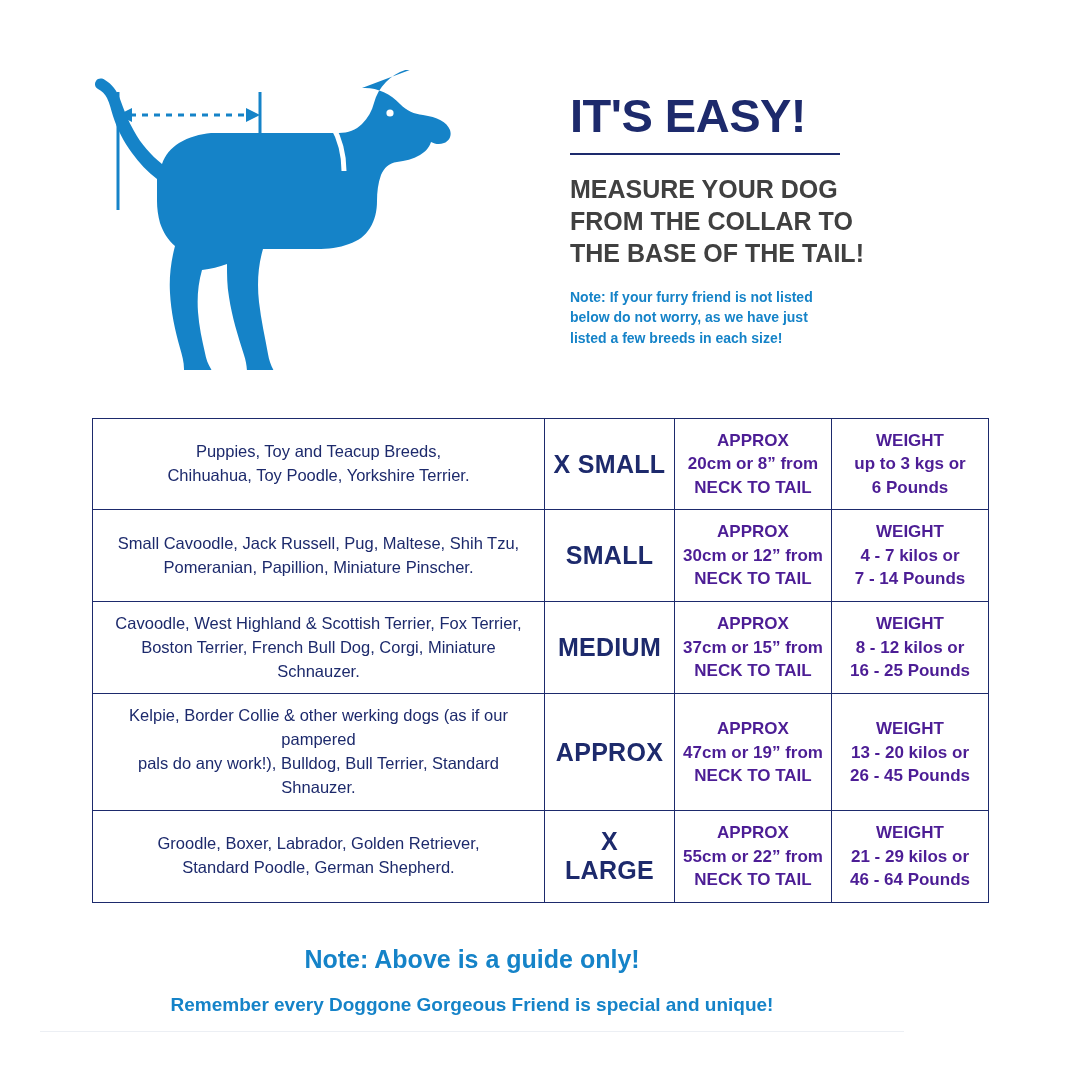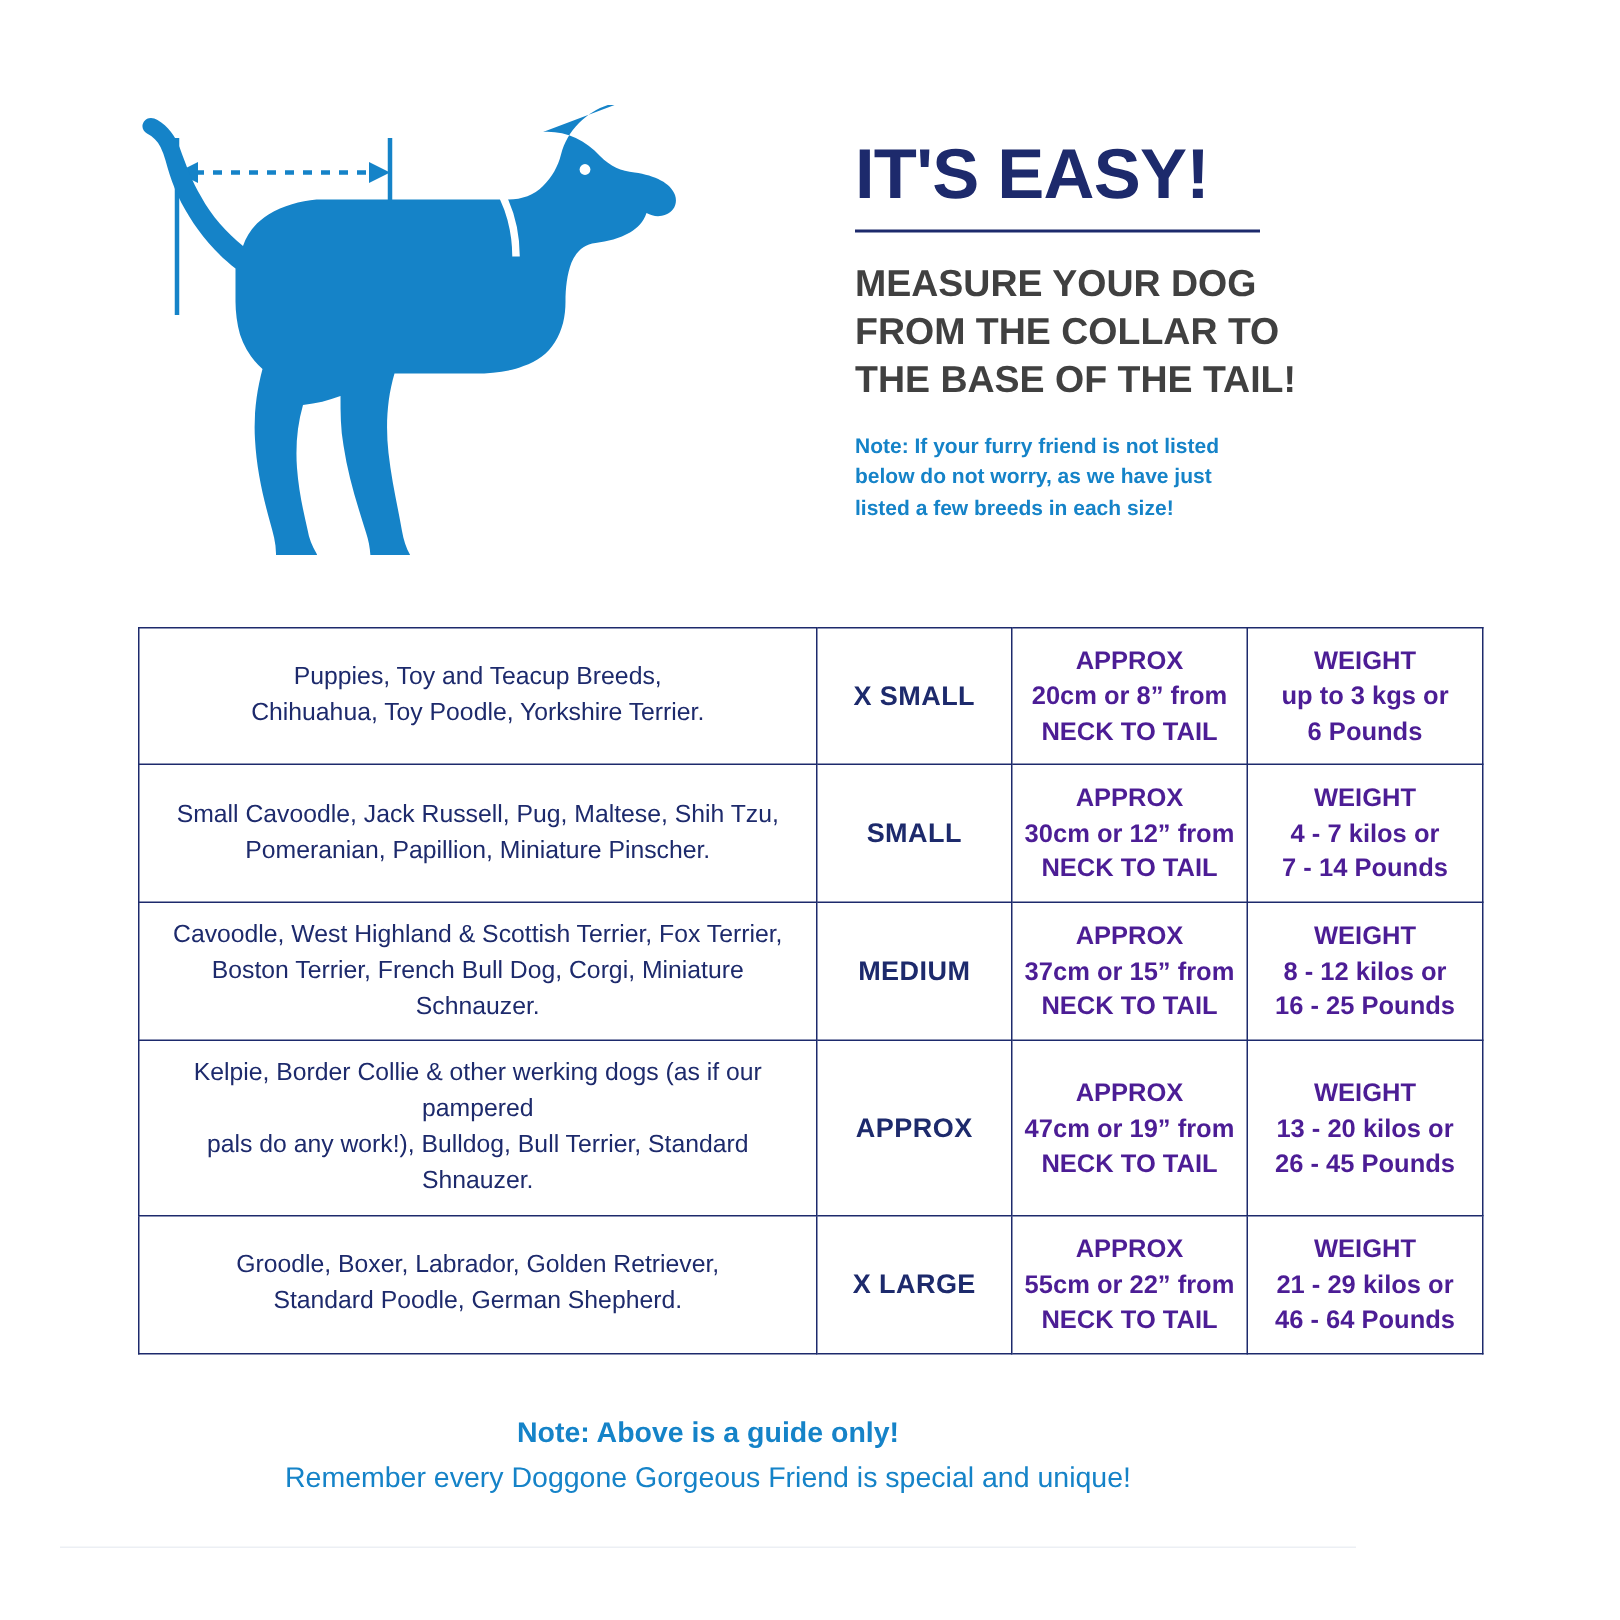--- a/index.html
+++ b/index.html
@@ -93,46 +93,46 @@
 
   .breeds {
     font-size: 16.5px;
     line-height: 1.45;
     color: #1d2a6c;
     font-weight: normal;
     padding-left: 14px;
     padding-right: 14px;
   }
   .size {
-    font-size: 18px;
+    font-size: 25px;
     font-weight: bold;
     color: #1d2a6c;
     letter-spacing: 0.3px;
   }
   .measure, .weight {
     font-size: 17px;
     font-weight: bold;
     line-height: 1.38;
     color: #4c1d95;
   }
 
   
   .footer {
     text-align: center;
     margin-top: 42px;
     color: #1583c8;
   }
   .footer .f1 {
-    font-size: 19px;
-    font-weight: bold;
-    margin-bottom: 8px;
+    font-size: 25px;
+    font-weight: bold;
+    margin-bottom: 20px;
   }
   .footer .f2 {
     font-size: 19px;
-    font-weight: normal;
+    font-weight: bold;
   }
   .baseline {
     position: absolute;
     left: 40px;
     right: 40px;
     bottom: 48px;
     height: 1px;
     background: #eceff4;
   }
 </style>

